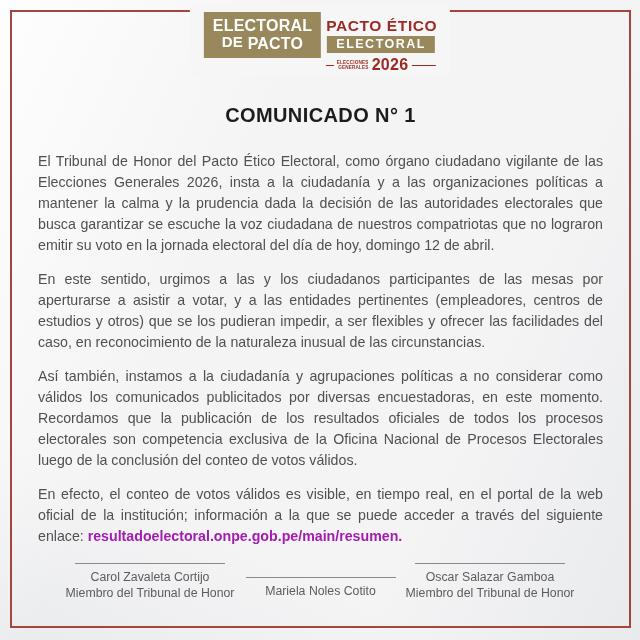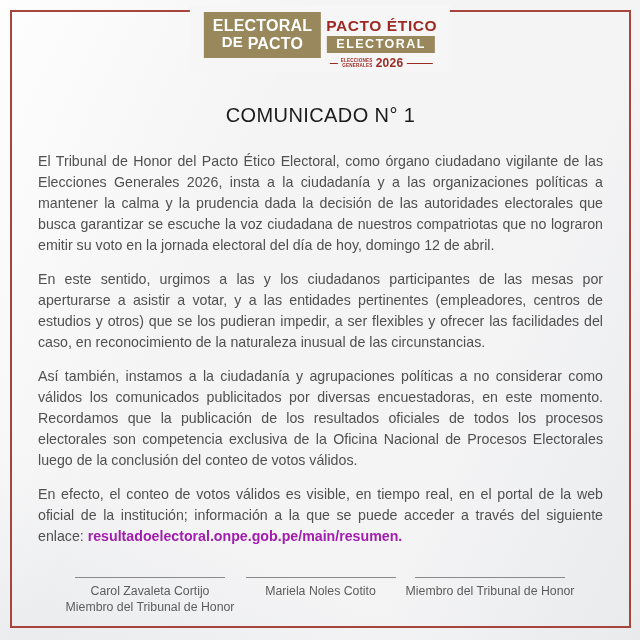--- a/index.html
+++ b/index.html
@@ -79,31 +79,31 @@
     color: #9c2a23;
     font-weight: bold;
     font-size: 4.6px;
     line-height: 1.15;
     text-align: right;
     letter-spacing: 0.2px;
   }
   .pacto-year {
     color: #9c2a23;
     font-weight: bold;
-    font-size: 12px;
+    font-size: 16px;
     letter-spacing: 0.3px;
   }
   .content {
     position: absolute;
     left: 38px; right: 37px; top: 0;
   }
   .doc-title {
     text-align: center;
     font-size: 20px;
-    font-weight: normal;
+    font-weight: bold;
     color: #1c1c1c;
     letter-spacing: 0.4px;
     margin-top: 104px;
     margin-bottom: 24px;
   }
   .doc-paragraph {
     font-size: 14.2px;
     line-height: 21px;
     color: #505050;
     text-align: justify;
@@ -115,21 +115,21 @@
     height: 1px;
     background: #8a8a8a;
     width: 150px;
     margin: 0 auto 6px auto;
   }
   .sig-name { font-size: 12.3px; line-height: 1.3; }
   .sig-role { font-size: 12.3px; line-height: 1.3; }
   .sig-center { margin-top: 30px; }
   .sig-row {
     position: absolute;
-    top: 577px; left: 0; right: 0;
+    top: 563px; left: 0; right: 0;
     display: flex;
     justify-content: space-between;
     padding: 0 45px;
   }
   .sig-row .sig { width: 210px; }
 </style>
 </head>
 <body>
 
 <div class="bg-texture"></div>
@@ -170,15 +170,16 @@
 </div>
 
 <div class="sig-row">
   <div class="sig">
     <div class="sig-line"></div>
     <div class="sig-name">Carol Zavaleta Cortijo</div>
     <div class="sig-role">Miembro del Tribunal de Honor</div>
   </div>
   <div class="sig">
     <div class="sig-line"></div>
+    <div class="sig-name">Oscar Salazar Gamboa</div>
     <div class="sig-role">Miembro del Tribunal de Honor</div>
   </div>
 </div>
 
 </body></html>

